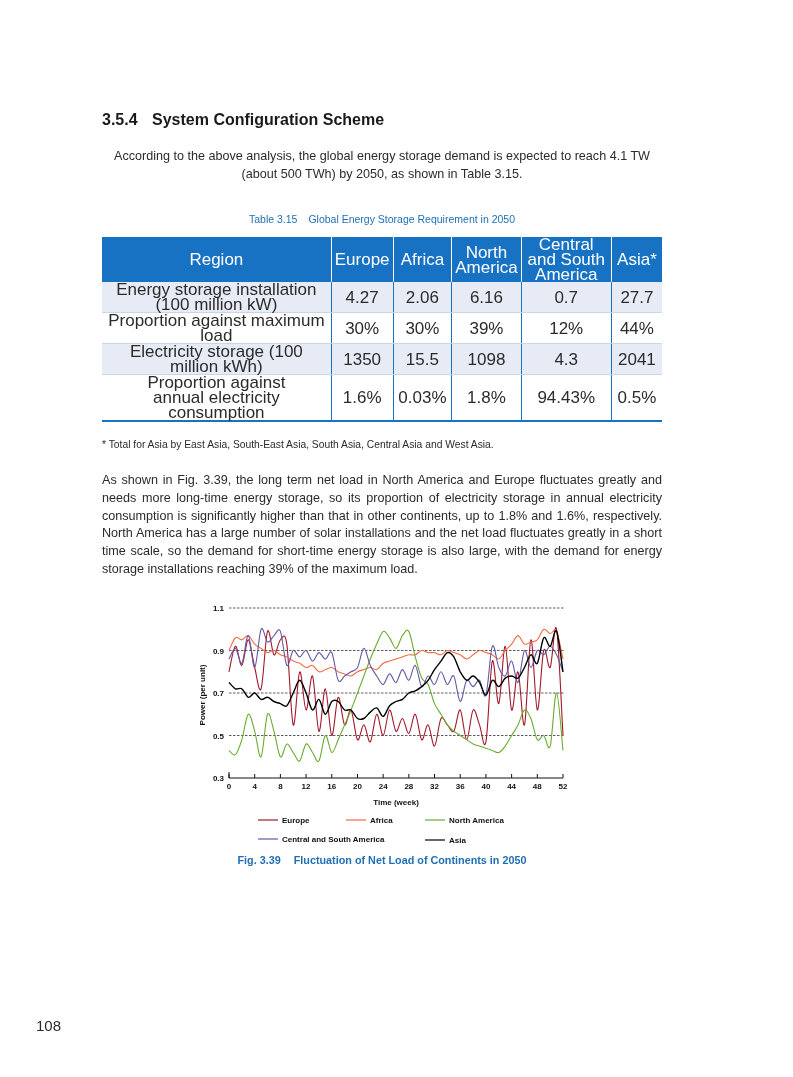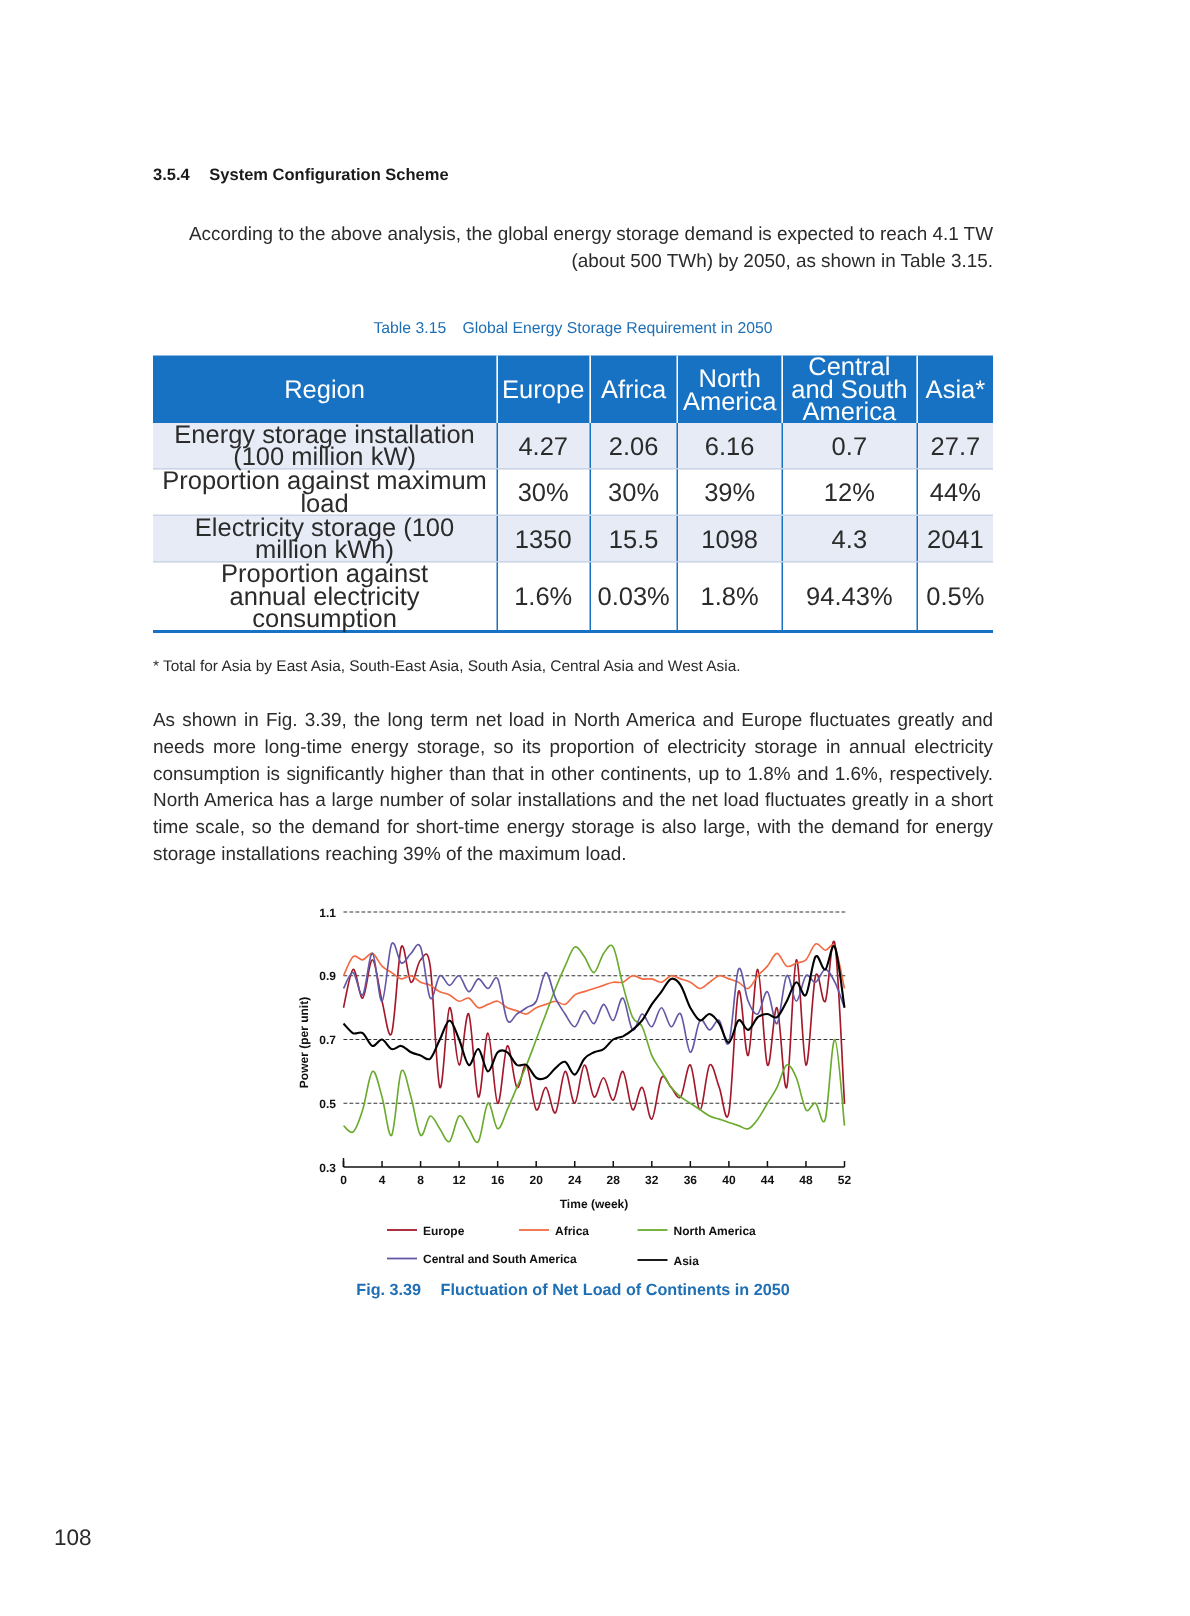--- a/index.html
+++ b/index.html
@@ -1,22 +1,22 @@
 <!DOCTYPE html>
 <html><head>
 <meta charset="utf-8">
 <style>
   html, body { margin: 0; padding: 0; background: #ffffff; }
   body { width: 793px; height: 1077px; position: relative; overflow: hidden;
          font-family: "Liberation Sans", sans-serif; color: #231f20; }
   .abs { position: absolute; }
-  .section-title { left: 102px; top: 111px; font-size: 11px; font-weight: bold; color: #1a1a1a; white-space: nowrap; }
+  .section-title { left: 102px; top: 111px; font-size: 16px; font-weight: bold; color: #1a1a1a; white-space: nowrap; }
   .section-title .num { margin-right: 10px; }
   .para { left: 102px; width: 560px; font-size: 12.6px; line-height: 17.8px; color: #2b2b2b; text-align: justify; }
-  .p1 { top: 148px; text-align: right; }
+  .p1 { top: 148px; text-align: center; }
   .p2 { top: 472px; }
   .table-caption { left: 102px; width: 560px; top: 213px; text-align: center; font-size: 10.5px; font-weight: normal; color: #1f6fb5; }
   .table-caption .num { margin-right: 8px; }
   table.data { position: absolute; left: 102px; top: 237px; width: 560px; border-collapse: collapse; font-size: 17px; color: #2b2b2b; }
   table.data th { background: #1772c4; color: #ffffff; font-weight: normal; height: 43px; border-right: 1px solid #ffffff; text-align: center; line-height: 15px; padding: 0 3px; }
   table.data th:last-child { border-right: none; }
   table.data td { text-align: center; border-right: 1px solid #1772c4; border-bottom: 1px solid #c9d6e8; height: 26px; padding: 0 3px; line-height: 15px; }
   table.data td:last-child { border-right: none; }
   table.data tr.alt td { background: #e6ebf5; }
   table.data tr:last-child td { border-bottom: 2px solid #1772c4; height: 40px; }

